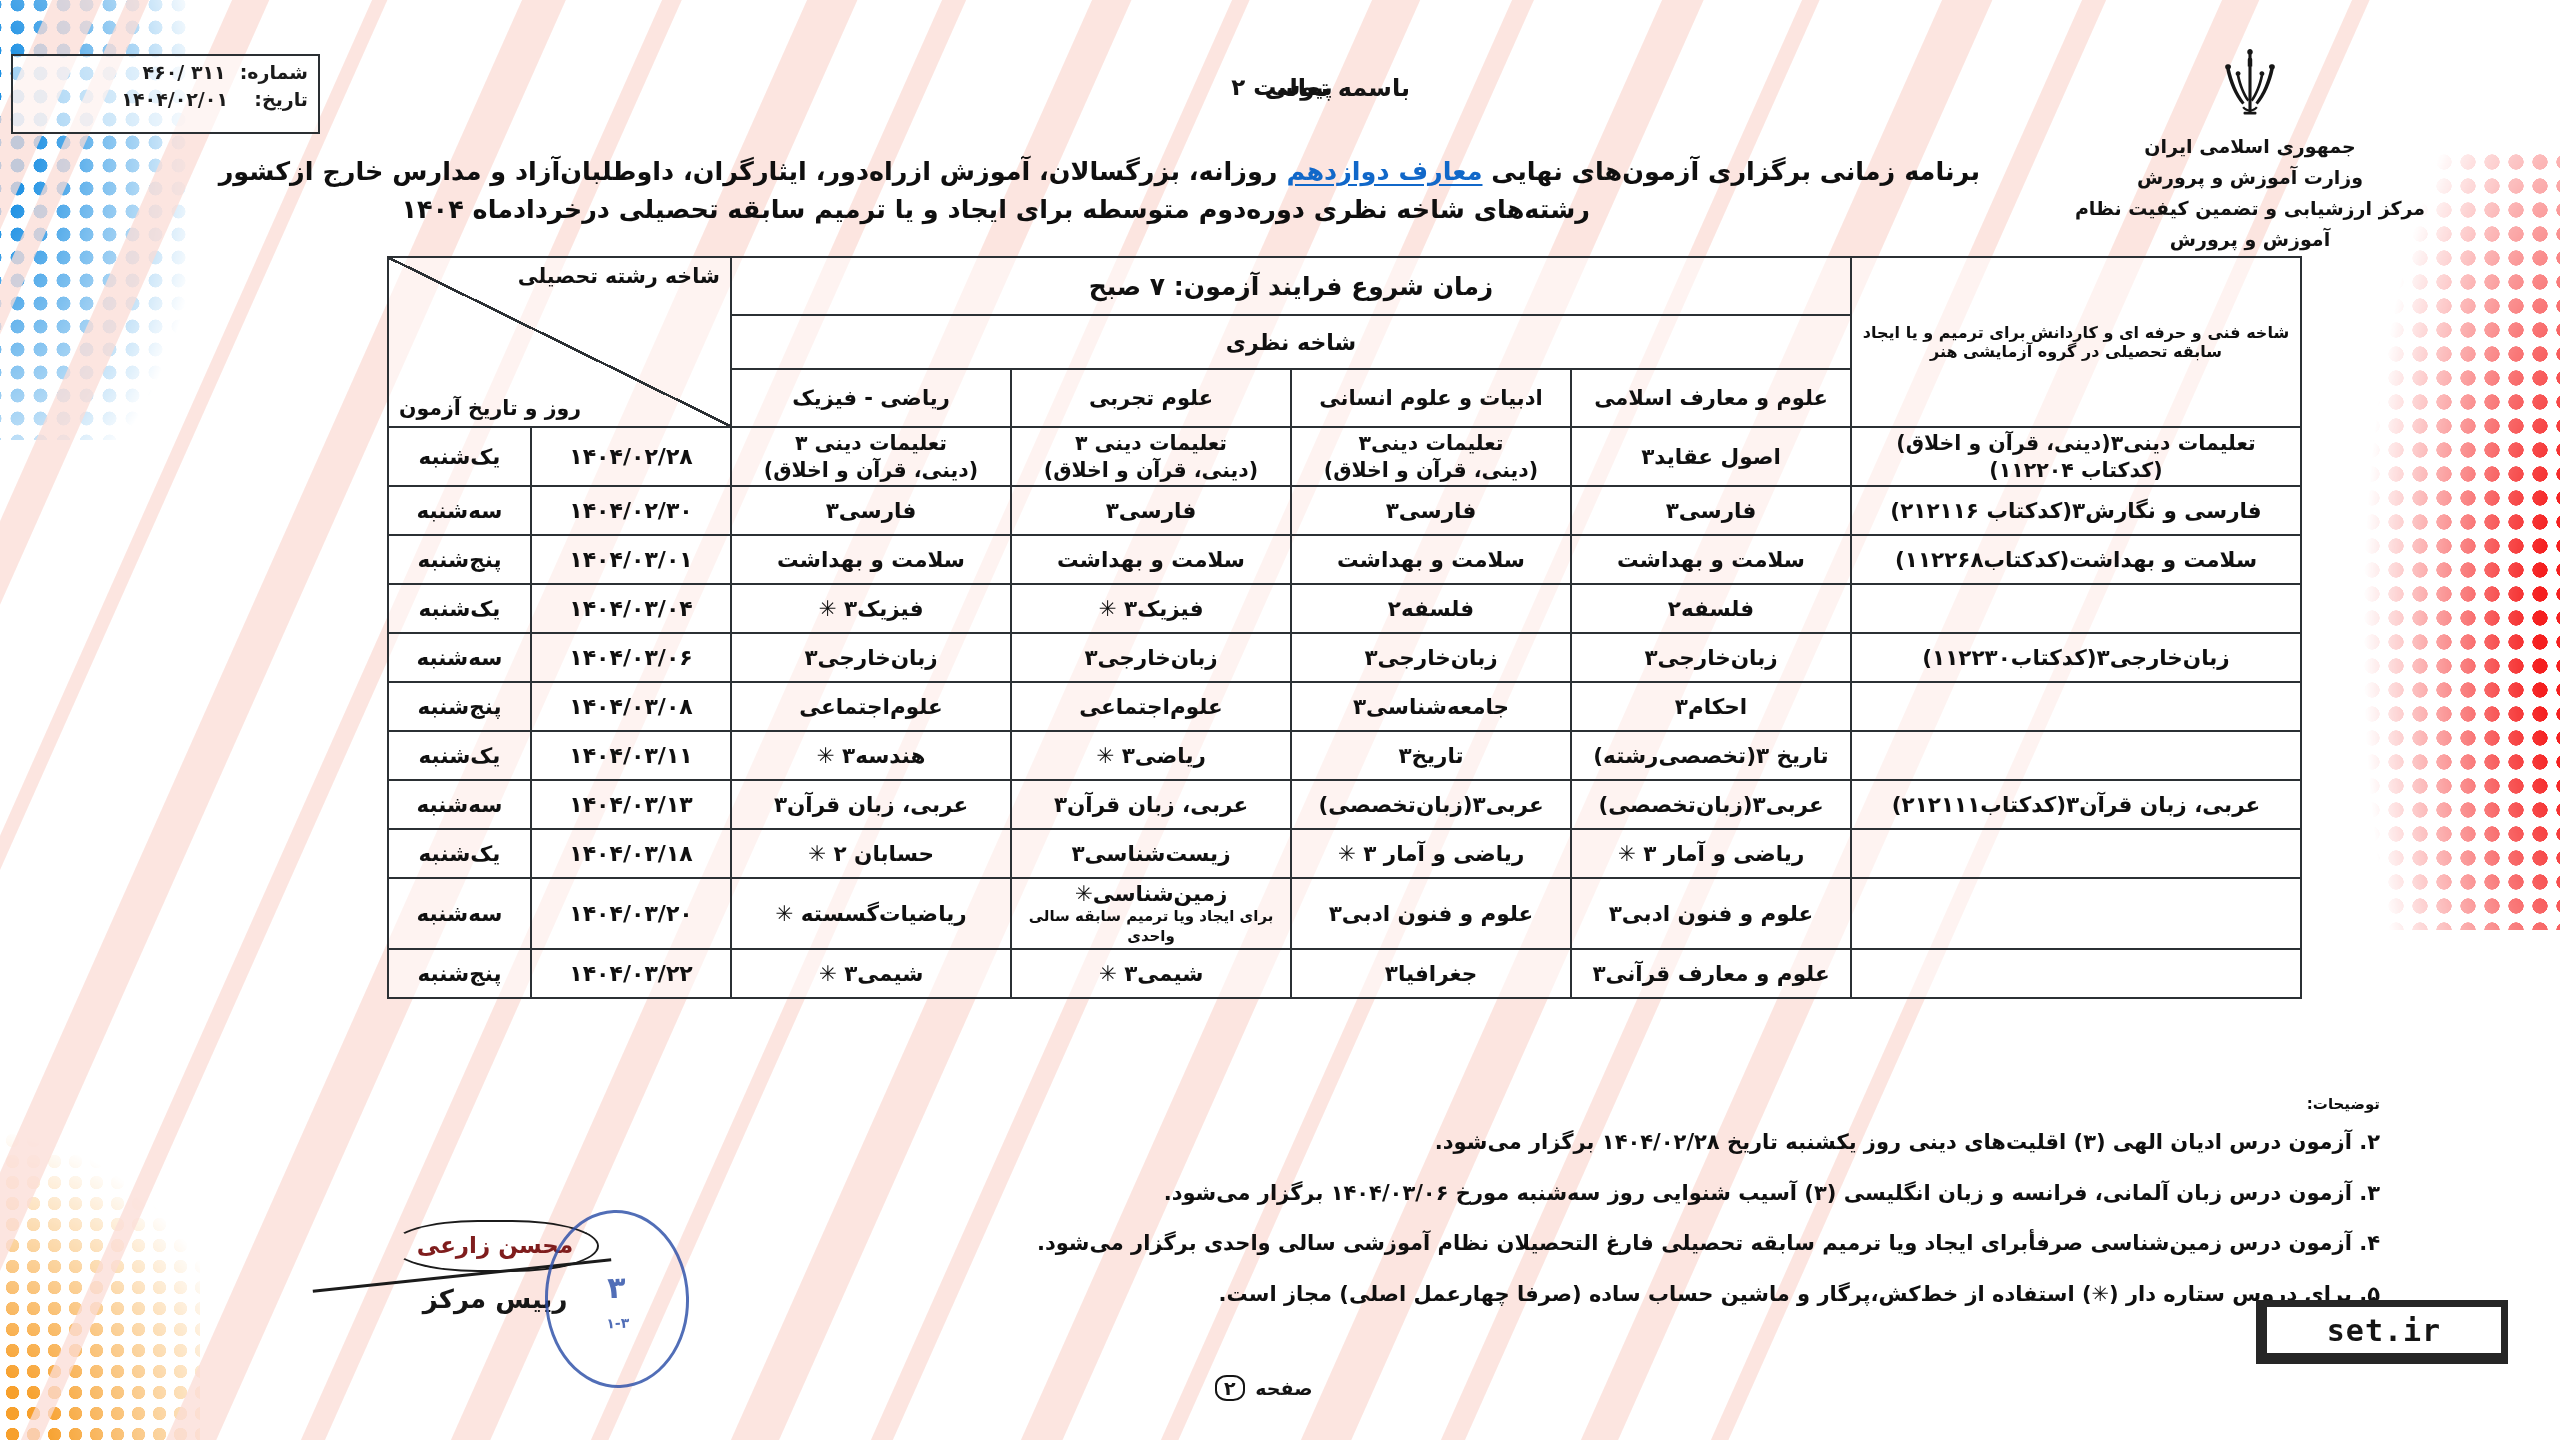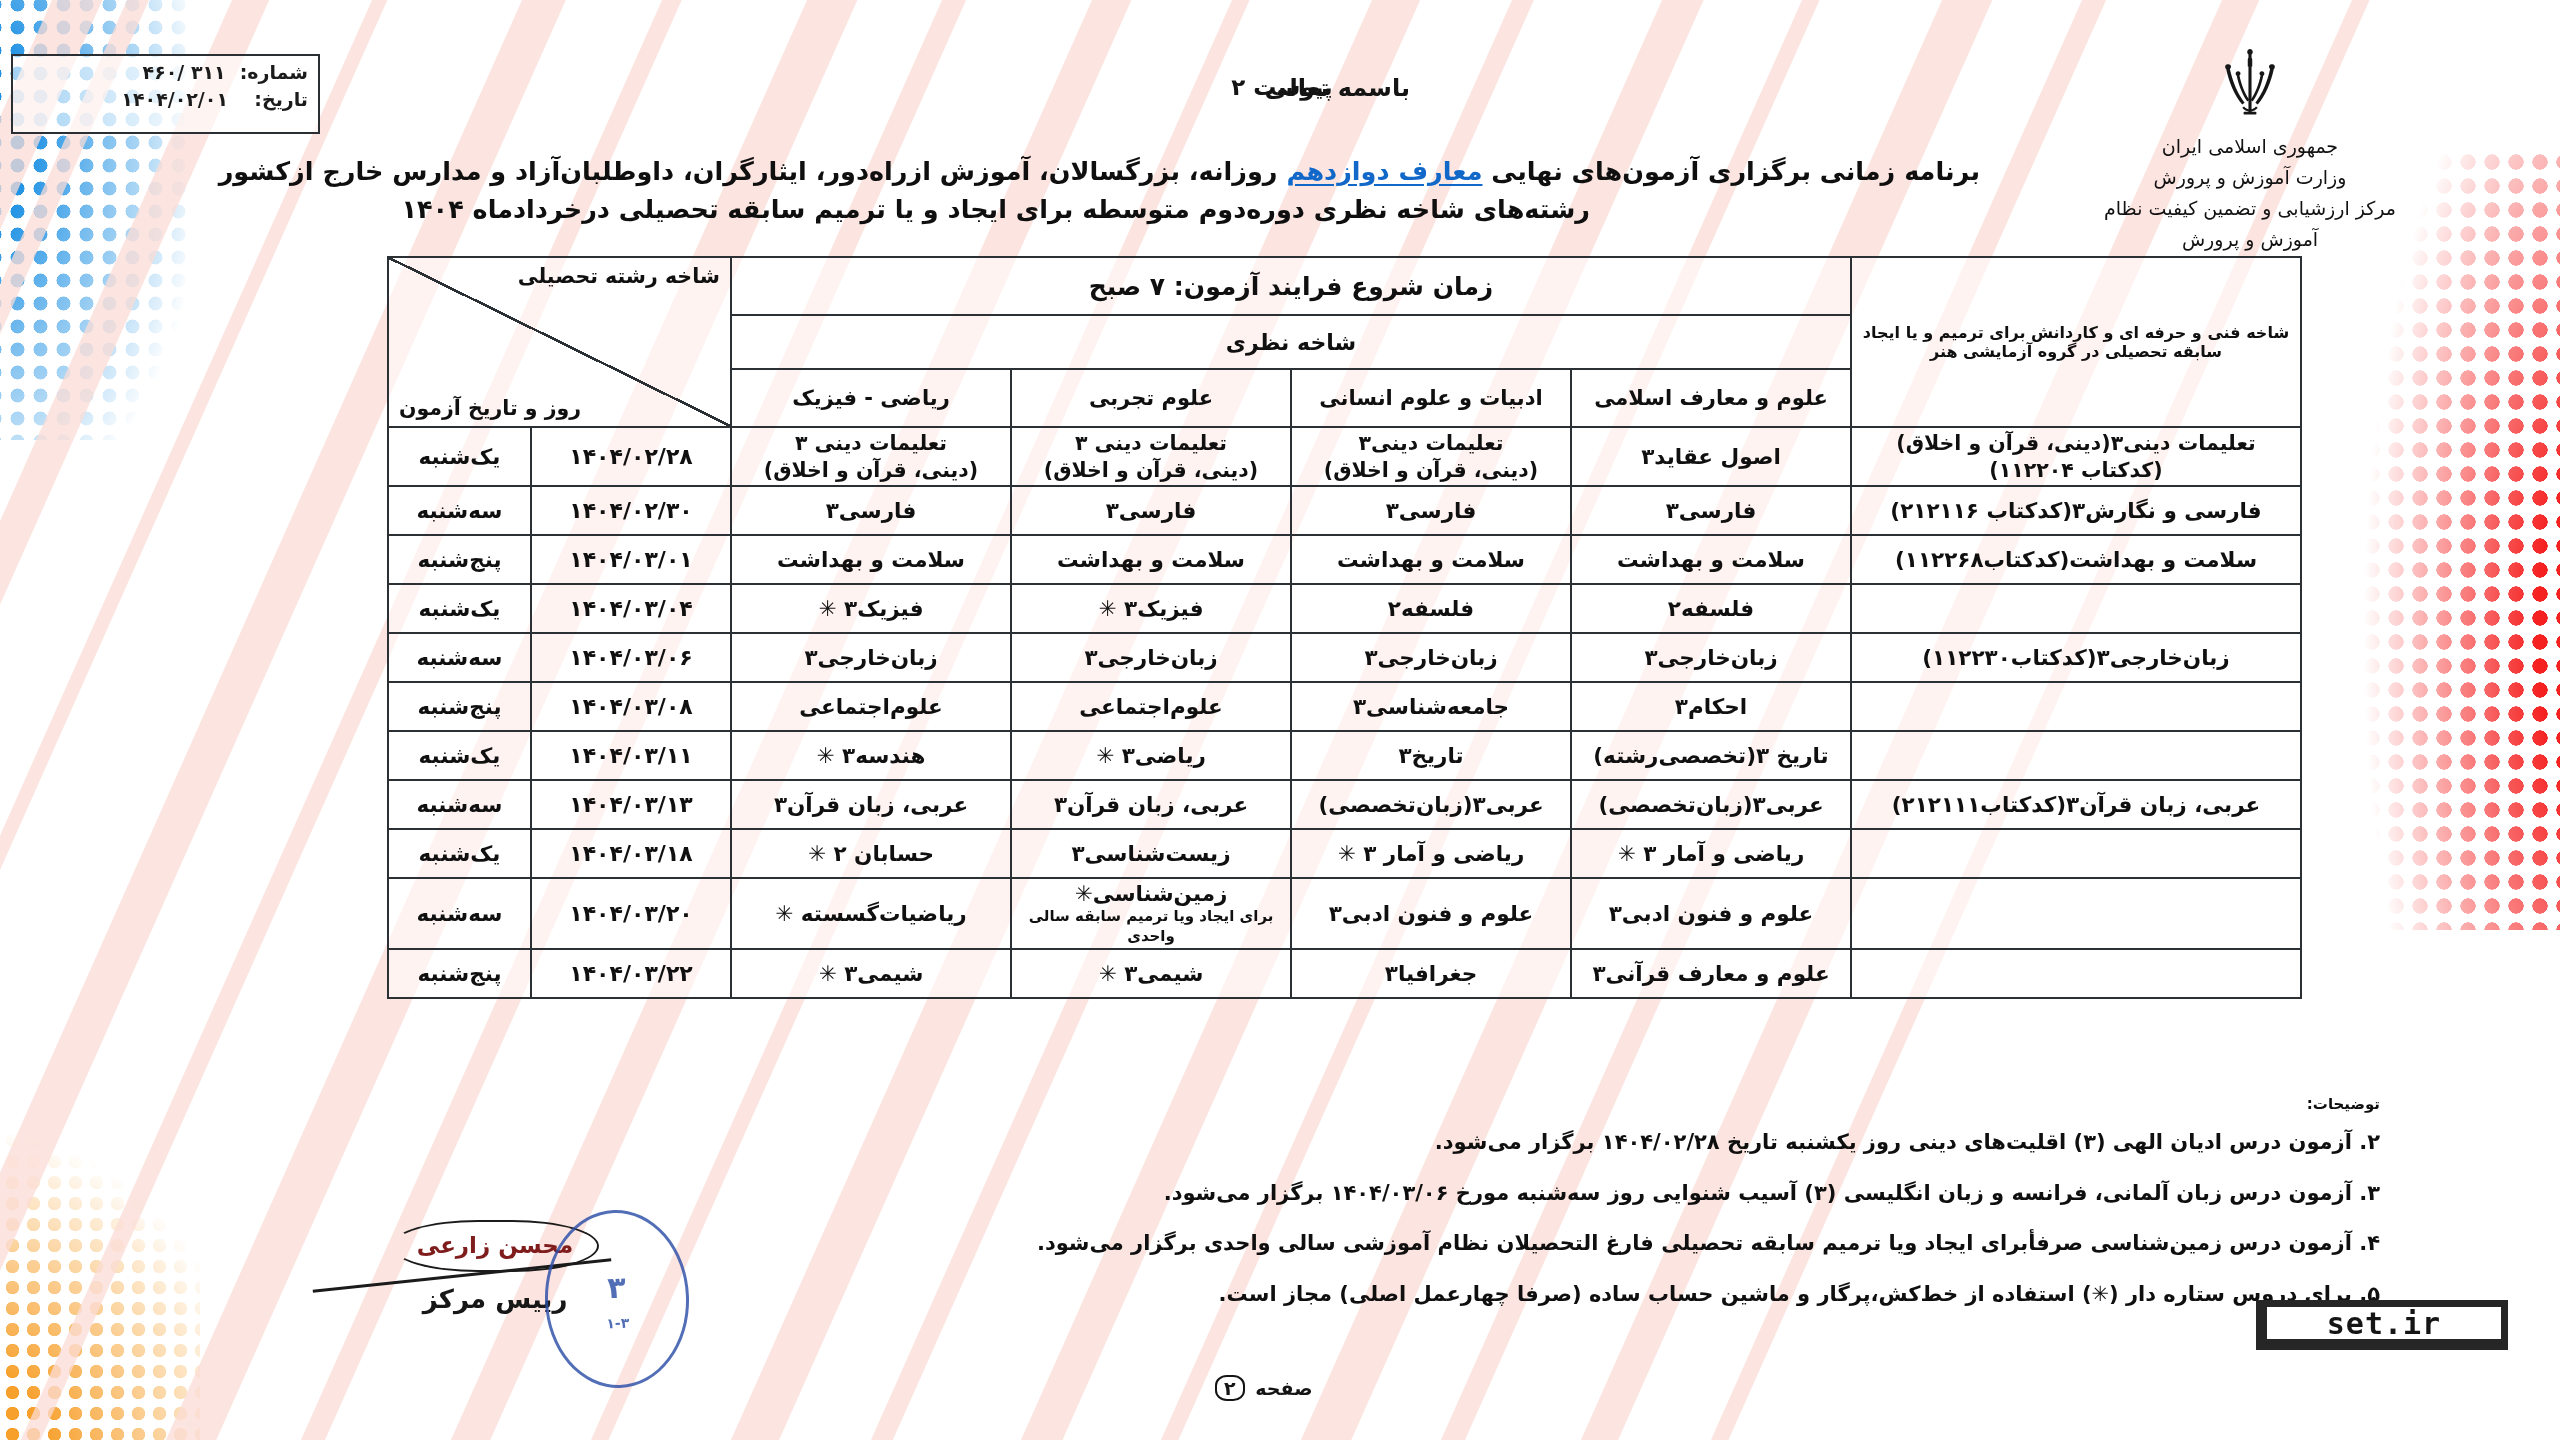--- a/index.html
+++ b/index.html
@@ -58,21 +58,21 @@
   }
   #basmaleh{
     position:absolute;right:1150px;top:52px;
     font-size:24px;font-weight:bold;color:#141414;
   }
   
   #ministry{
     position:absolute;right:70px;top:20px;width:480px;text-align:center;direction:rtl;
   }
   #emblem{font-size:0;line-height:0;margin-bottom:6px;}
-  #ministry p{margin:0 0 6px 0;font-size:19px;font-weight:normal;color:#121212;line-height:1.32;}
+  #ministry p{margin:0 0 6px 0;font-size:19px;font-weight:bold;color:#121212;line-height:1.32;}
   
   #title-wrap{position:absolute;top:152px;right:140px;width:2150px;text-align:left;direction:rtl;}
   #title-1{font-size:25.5px;font-weight:bold;color:#0f0f0f;line-height:1.5;white-space:nowrap;text-align:right;padding-right:440px;}
   #title-2{font-size:25.5px;font-weight:bold;color:#0f0f0f;line-height:1.5;white-space:nowrap;text-align:right;padding-right:830px;}
   .hl{color:#1168c9;text-decoration:underline;text-underline-offset:4px;}
   
   #tbl{
     position:absolute;top:256px;right:258px;
     border-collapse:collapse;direction:rtl;
     background:rgba(255,255,255,.55);
@@ -132,21 +132,21 @@
     text-align:center;direction:rtl;
   }
   #stamp .big{font-size:30px;}
   
   #pagenum{
     position:absolute;left:1215px;top:1375px;font-size:19px;font-weight:bold;color:#141414;direction:rtl;z-index:4;
   }
   #pagenum .n{display:inline-block;border:2px solid #141414;border-radius:40%;padding:0 7px;margin-right:4px;}
   
   #setir{
-    position:absolute;left:2256px;top:1300px;width:252px;height:50px;z-index:5;
+    position:absolute;left:2256px;top:1300px;width:252px;height:64px;z-index:5;
     background:#262626;padding:7px 7px 11px 11px;box-sizing:border-box;
   }
   #setir span{
     display:flex;align-items:center;justify-content:center;
     width:100%;height:100%;background:#fff;color:#151515;
     font-family:"DejaVu Sans Mono","Liberation Mono",monospace;
     font-size:30px;font-weight:bold;letter-spacing:1px;
   }
 </style>
 </head>

